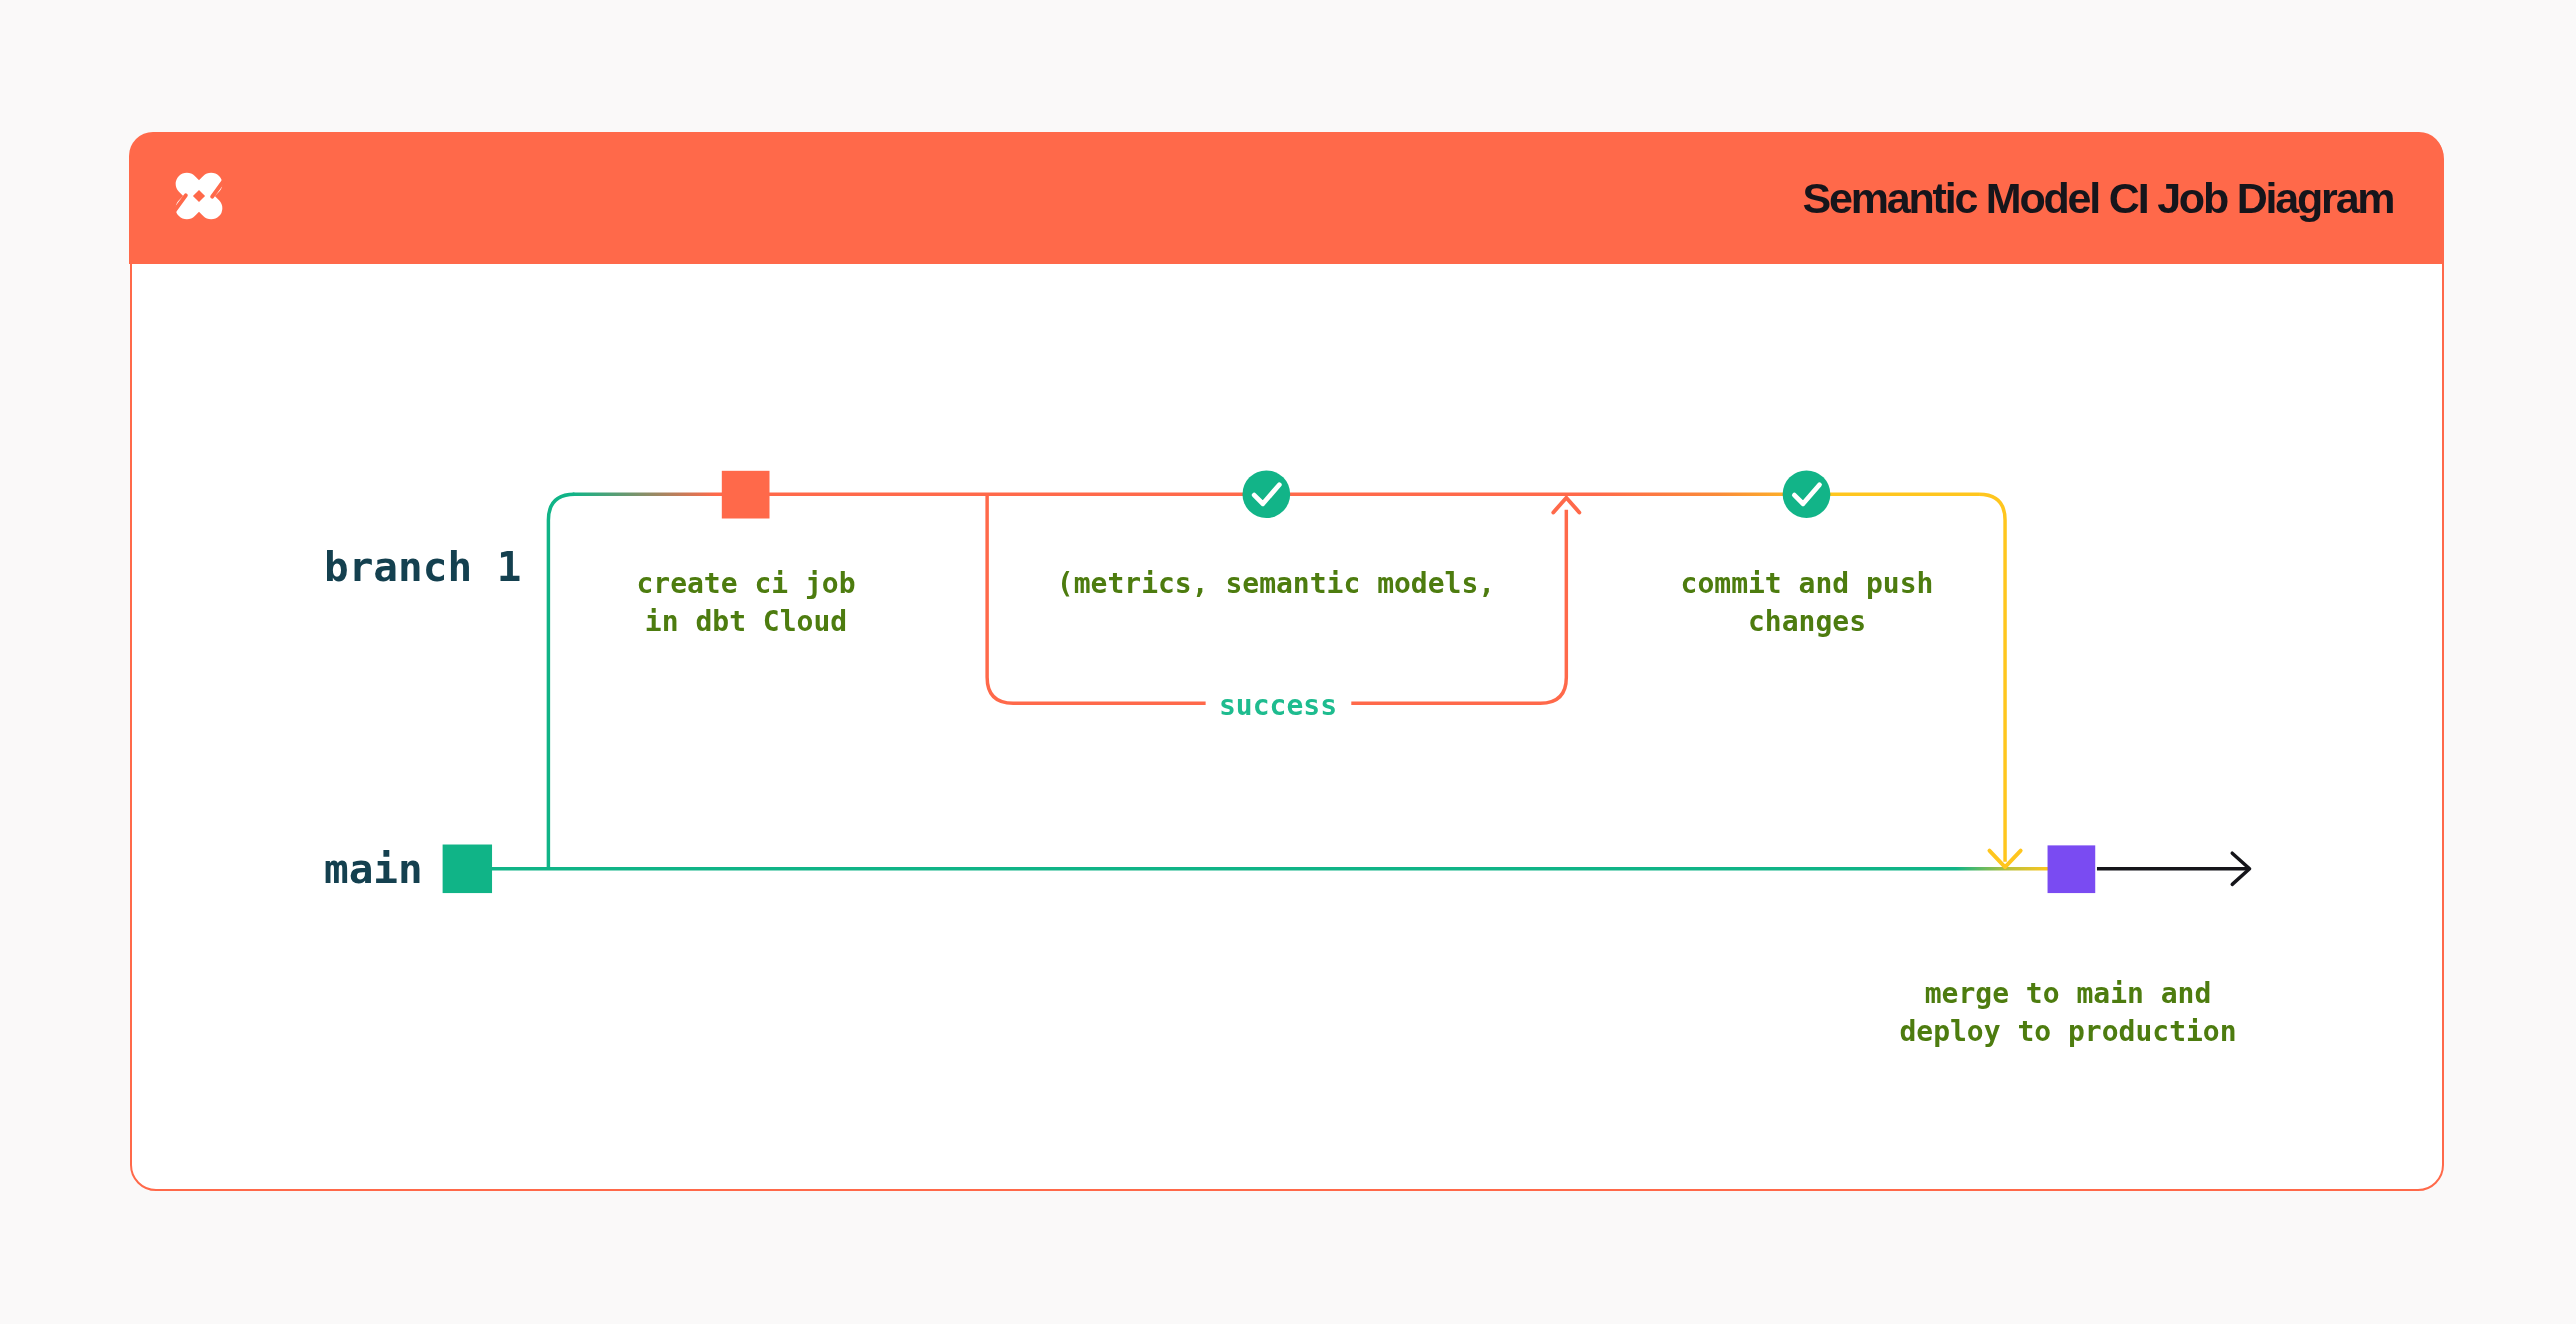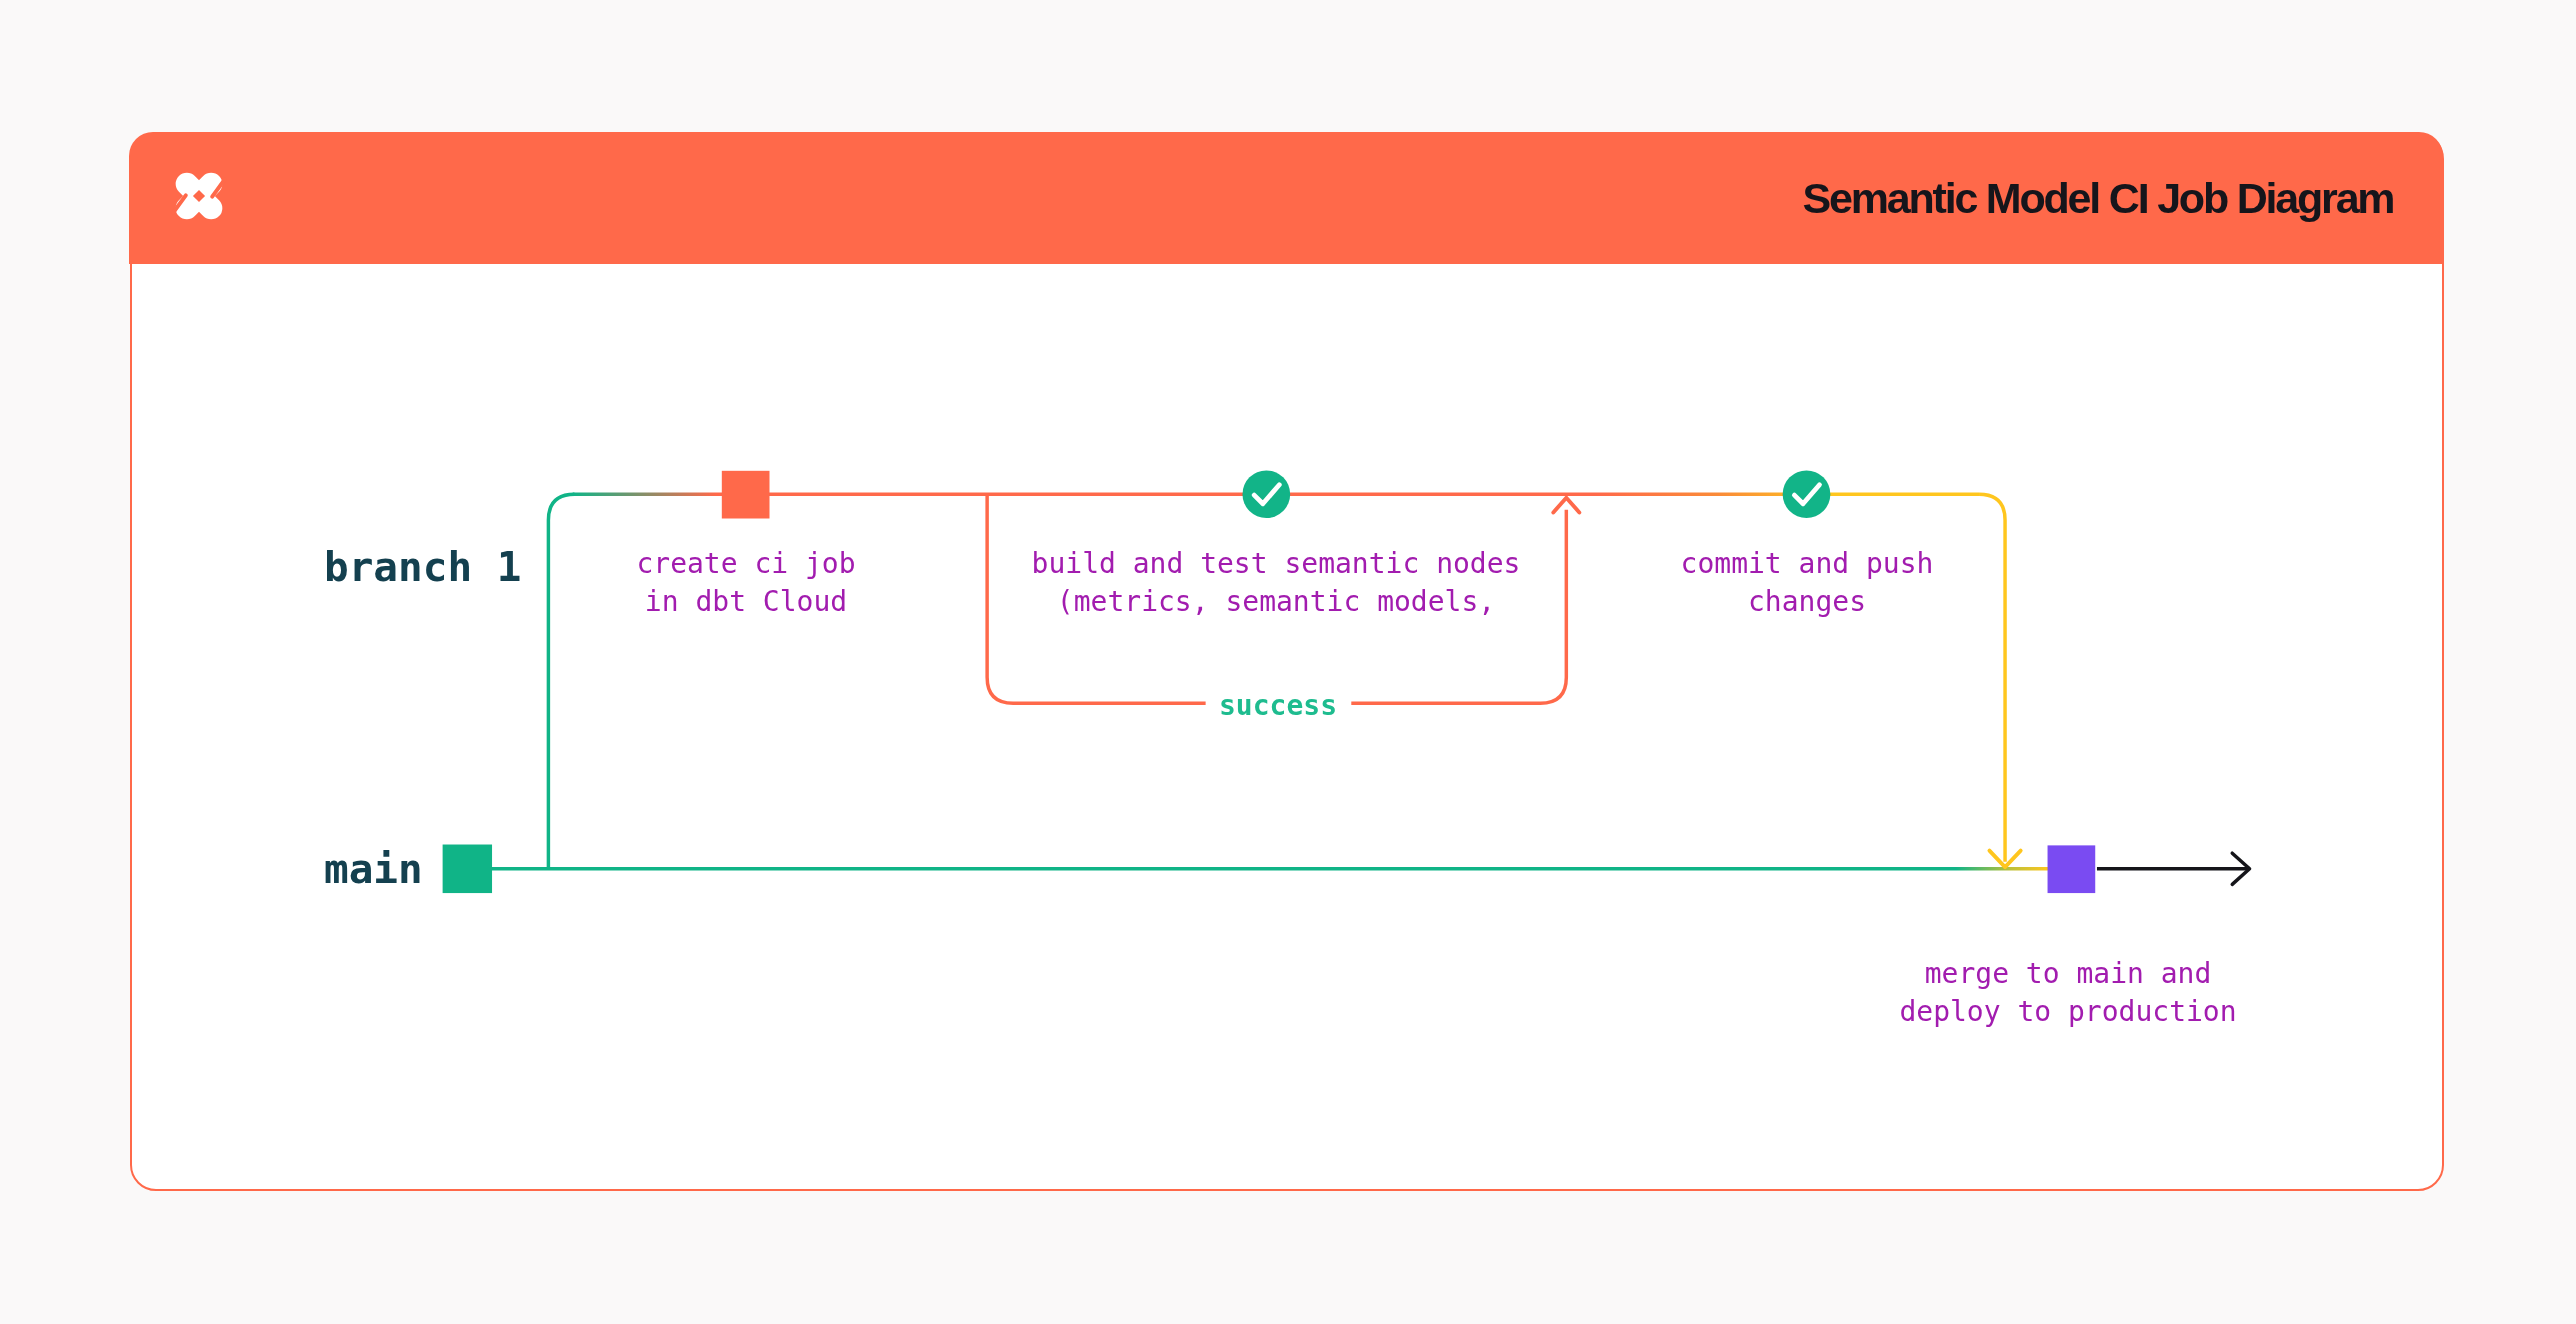--- a/index.html
+++ b/index.html
@@ -30,23 +30,24 @@
   .title {
     position:absolute; right:50px; top:0;
     height:132px; line-height:132px;
     font-family:"Liberation Sans","DejaVu Sans",sans-serif;
     font-weight:bold; font-size:43px; letter-spacing:-2.2px;
     color:#16151B; white-space:nowrap;
   }
   .diagram { position:absolute; left:0; top:0; width:2576px; height:1324px; }
   .lbl {
     position:absolute;
-    font-weight:normal; font-size:28px; line-height:38px;
-    color:#a21caf; text-align:center; white-space:nowrap;
+    font-weight:bold; font-size:28px; line-height:38px;
+    color:#4d7c0f; text-align:center; white-space:nowrap;
     transform:translateX(-50%);
+    margin-top:20px;
   }
   .branch-lbl {
     position:absolute;
     font-weight:bold; font-size:41px; line-height:42px;
     color:#14404F; white-space:nowrap;
   }
   .success-lbl {
     position:absolute;
     font-weight:bold; font-size:28px; line-height:38px;
     color:#1EBC8F; white-space:nowrap;
@@ -119,21 +120,20 @@
 
 <div class="branch-lbl" style="left:324px; top:546px;">branch 1</div>
 <div class="branch-lbl" style="left:324px; top:848px;">main</div>
 
 <div class="lbl" style="left:746px; top:545px;">
   <div>create ci job</div>
   <div>in dbt Cloud</div>
 </div>
 
 <div class="lbl" style="left:1276px; top:545px;">
-  <div>build and test semantic nodes</div>
   <div>(metrics, semantic models,</div>
 </div>
 
 <div class="lbl" style="left:1807px; top:545px;">
   <div>commit and push</div>
   <div>changes</div>
 </div>
 
 <div class="lbl" style="left:2068px; top:955px;">
   <div>merge to main and</div>

